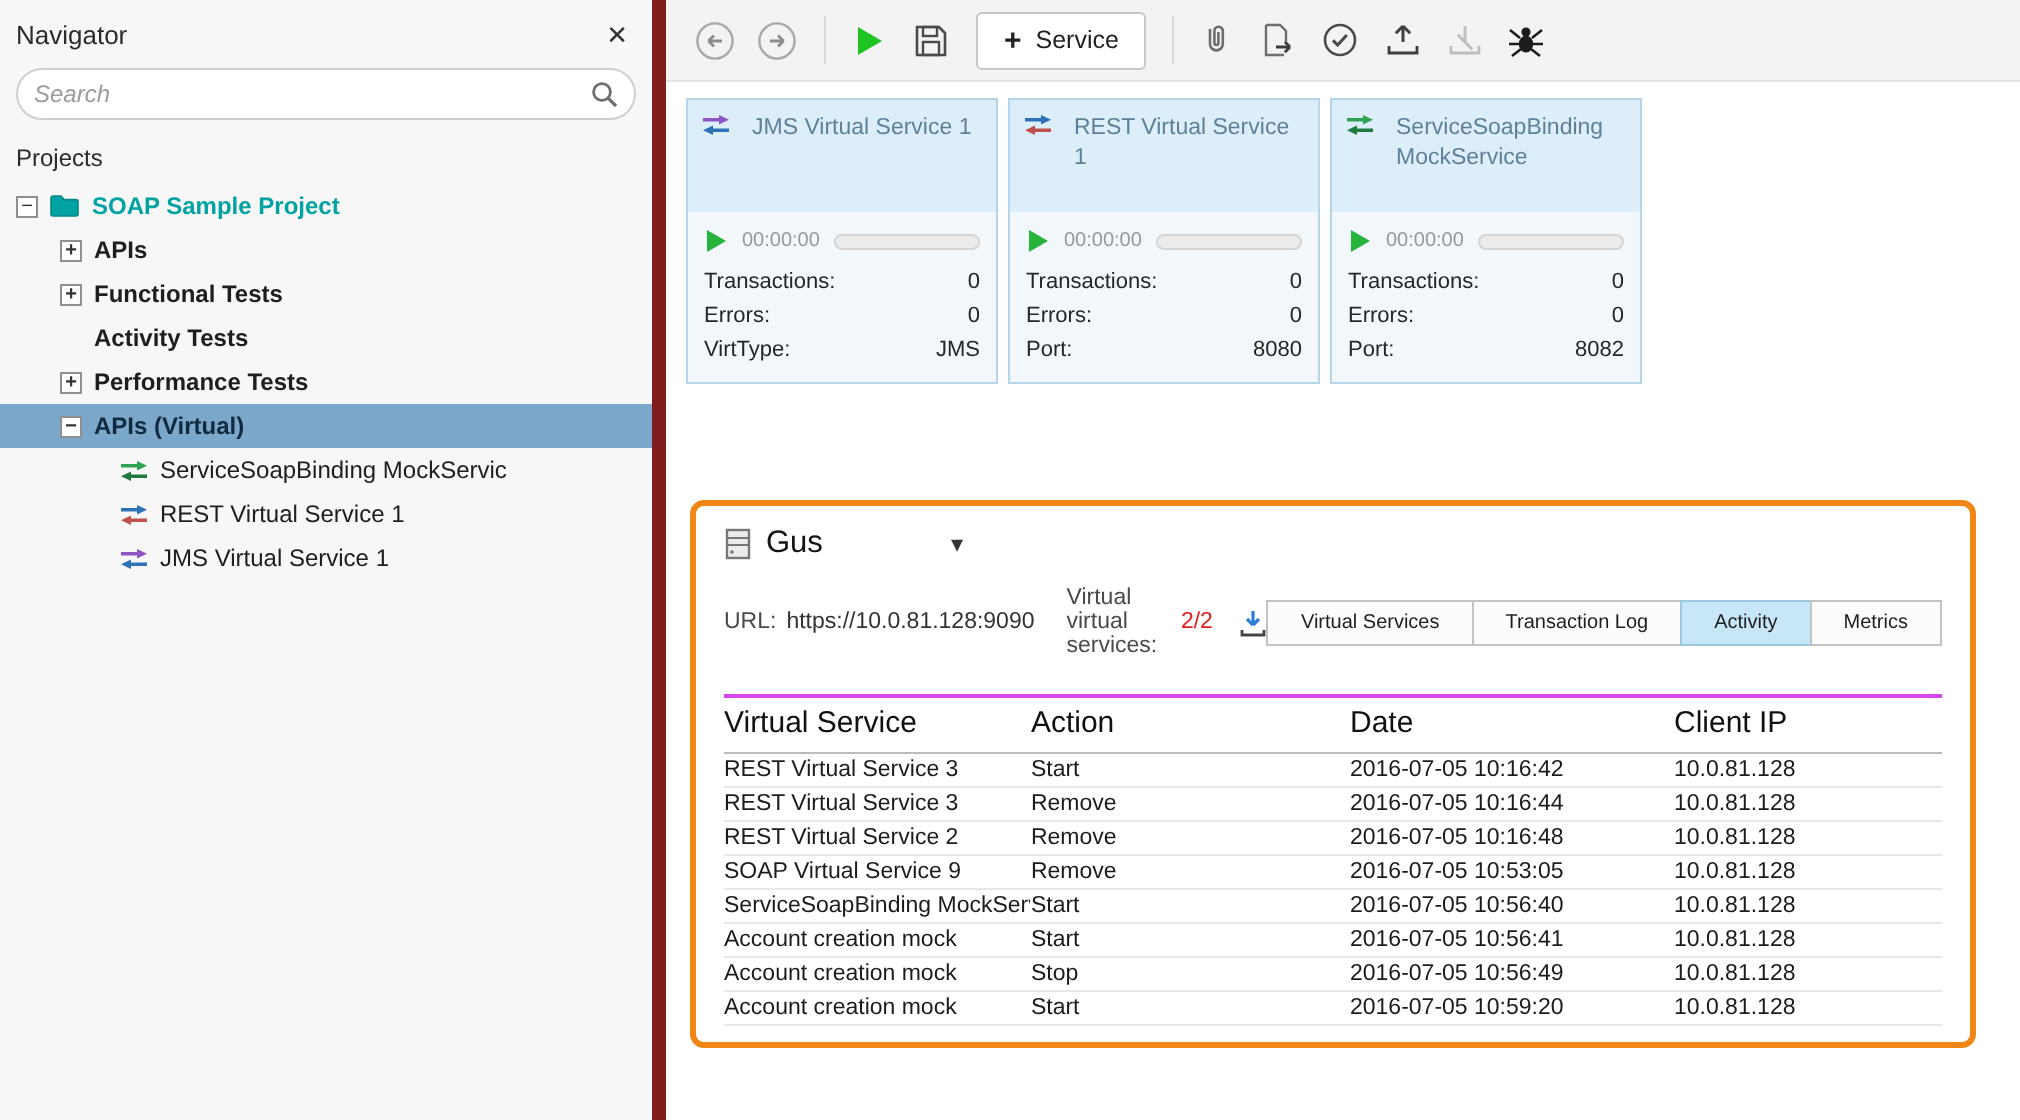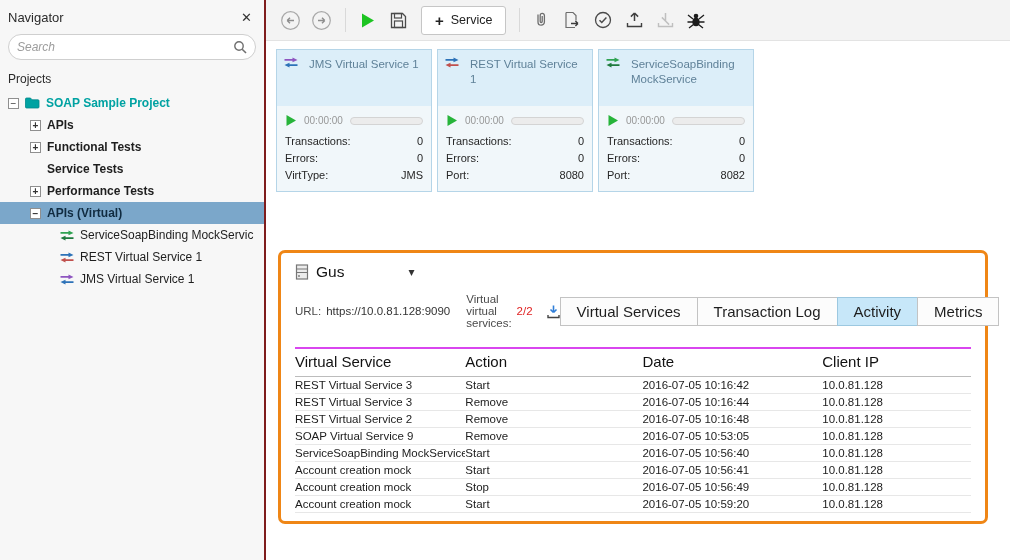--- a/index.html
+++ b/index.html
@@ -1,20 +1,20 @@
 <!DOCTYPE html>
 <html><head>
 <meta charset="utf-8">
 <style>
   *{margin:0;padding:0;box-sizing:border-box;}
   html,body{width:1010px;height:560px;}
   body{display:flex;font-family:"Liberation Sans",sans-serif;background:#fff;overflow:hidden;color:#222;}
 
   
-  .navigator{width:266px;flex:none;background:#f7f7f7;border-right:2px solid #7f1d1d;padding-top:8px;}
+  .navigator{width:333px;flex:none;background:#f7f7f7;border-right:7px solid #7f1d1d;padding-top:8px;}
   .nav-header{display:flex;align-items:center;justify-content:space-between;padding:2px 12px 0 8px;}
   .nav-title{font-size:13px;color:#2b2b2b;}
   .nav-close{font-size:13px;color:#333;cursor:pointer;}
   .search-box{display:flex;align-items:center;margin:9px 8px 0;background:#fff;border:1px solid #cfcfcf;border-radius:13px;height:26px;padding:0 8px;}
   .search-box input{flex:1;border:none;outline:none;font-family:"Liberation Sans",sans-serif;font-size:12px;color:#555;background:transparent;min-width:0;}
   .search-box input::placeholder{color:#9c9c9c;font-style:italic;}
   .projects-label{font-size:12px;color:#2b2b2b;margin:12px 8px 6px;}
   .tree-row{display:flex;align-items:center;height:22px;font-size:12px;white-space:nowrap;overflow:hidden;cursor:pointer;}
   .expander{width:11px;height:11px;flex:none;border:1px solid #8f8f8f;background:#fff;color:#333;font-size:10px;line-height:9px;text-align:center;margin-right:6px;}
   .expander-spacer{width:11px;flex:none;margin-right:6px;}
@@ -54,21 +54,21 @@
   .agent-name{font-size:15.5px;font-weight:normal;color:#141414;margin-left:7px;}
   .agent-caret{margin-left:64px;font-size:12px;color:#333;}
   .agent-selector{display:flex;align-items:center;cursor:pointer;}
   .agent-info{display:flex;align-items:center;margin-top:12px;font-size:11.5px;}
   .lab{color:#4a4a4a;}
   .url-val{color:#333;margin-left:5px;}
   .run-lab{margin-left:16px;}
   .run-val{color:#e01f1f;margin-left:5px;}
   .dl-btn{margin-left:13px;display:flex;cursor:pointer;}
   .tabs{margin-left:auto;display:flex;}
-  .tab{border:1px solid #c3c3c3;background:#fcfcfc;padding:5px 16px;font-size:15px;color:#1e1e1e;margin-left:-1px;cursor:pointer;white-space:nowrap;}
+  .tab{border:1px solid #c3c3c3;background:#fcfcfc;padding:5px 16px;font-size:10px;color:#1e1e1e;margin-left:-1px;cursor:pointer;white-space:nowrap;}
   .tab.active{background:#c7e7f9;border-color:#9cc8e0;}
   .activity-table{margin-top:18px;border-top:2px solid #d946ef;}
   .t-head{display:grid;grid-template-columns:25.2% 26.2% 26.6% 22%;font-size:15px;color:#111;padding:4px 0 6px;border-bottom:1px solid #bcbcbc;}
   .t-row{display:grid;grid-template-columns:25.2% 26.2% 26.6% 22%;font-size:11.5px;color:#1c1c1c;line-height:15px;padding:0.5px 0;border-bottom:1px solid #e7e7e7;cursor:default;}
   .t-row>span,.t-head>span{overflow:hidden;white-space:nowrap;}
 </style>
 </head>
 <body>
 
 <aside class="navigator">
@@ -98,21 +98,21 @@
     <div class="tree-row row-node">
       <span class="expander">+</span>
       <span>APIs</span>
     </div>
     <div class="tree-row row-node">
       <span class="expander">+</span>
       <span>Functional Tests</span>
     </div>
     <div class="tree-row row-node">
       <span class="expander-spacer"></span>
-      <span>Service Tests</span>
+      <span>Activity Tests</span>
     </div>
     <div class="tree-row row-node">
       <span class="expander">+</span>
       <span>Performance Tests</span>
     </div>
     <div class="tree-row row-node-selected">
       <span class="expander">−</span>
       <span>APIs (Virtual)</span>
     </div>
     <div class="tree-row row-leaf">

